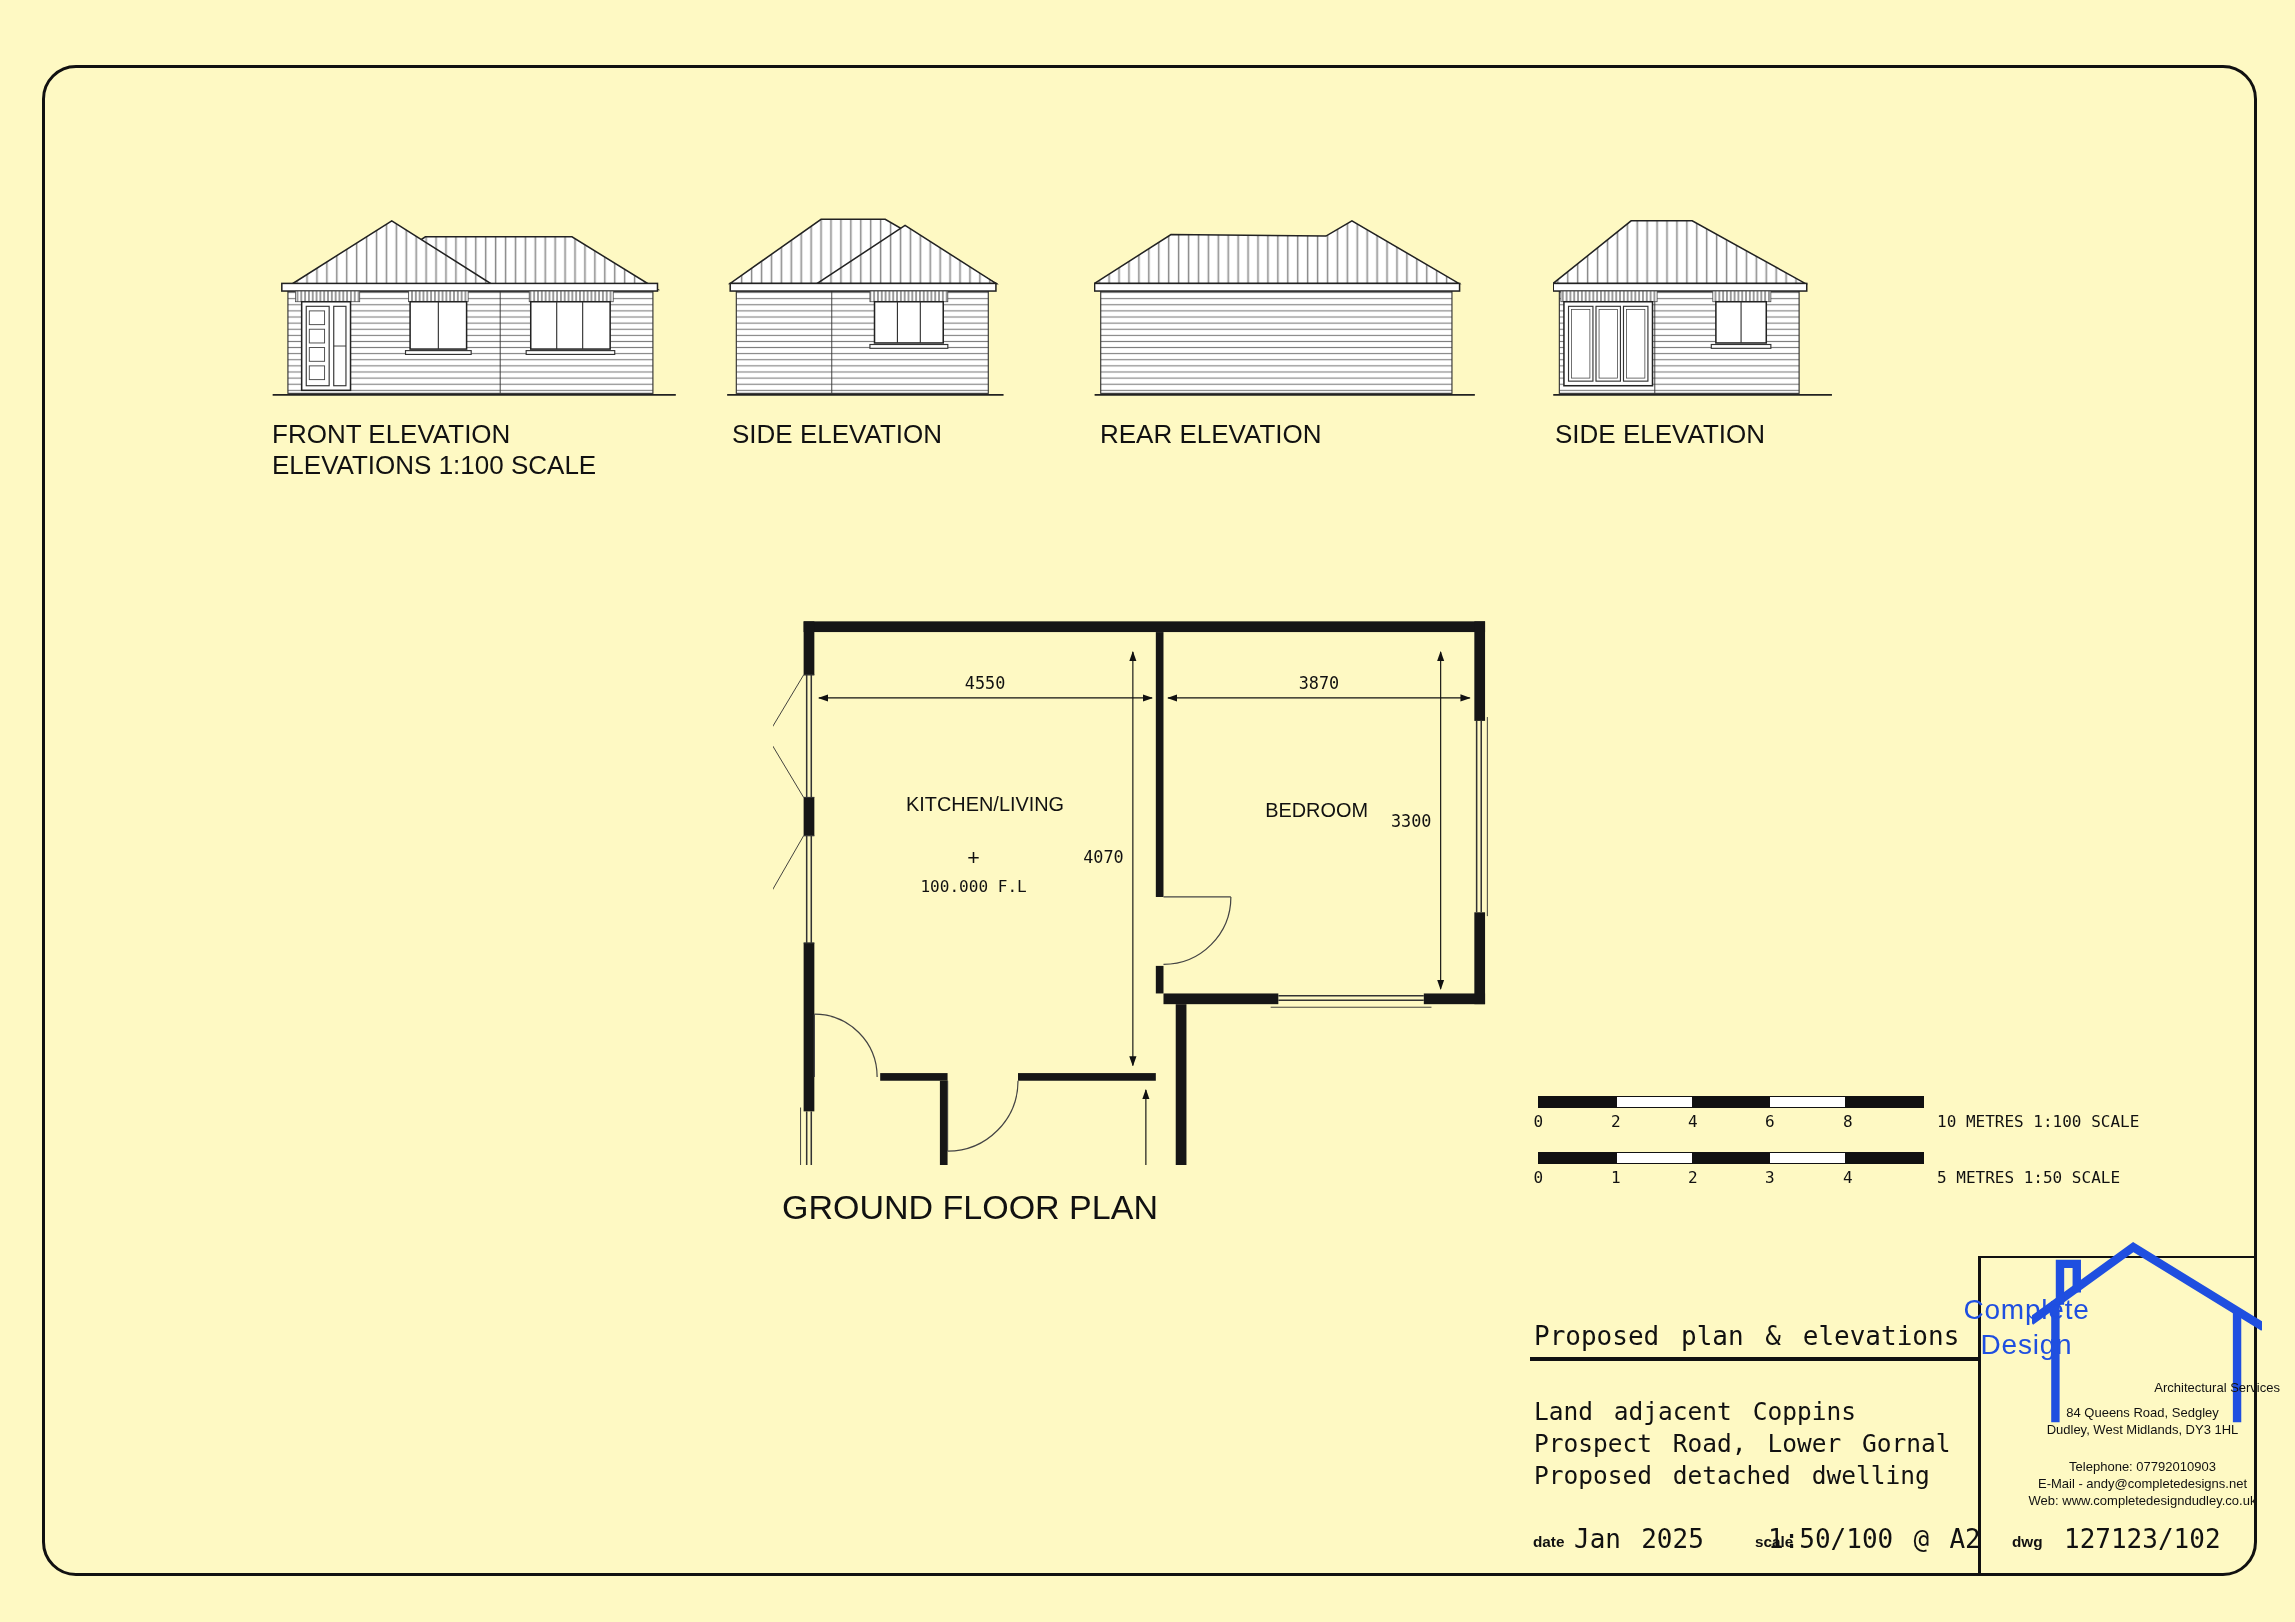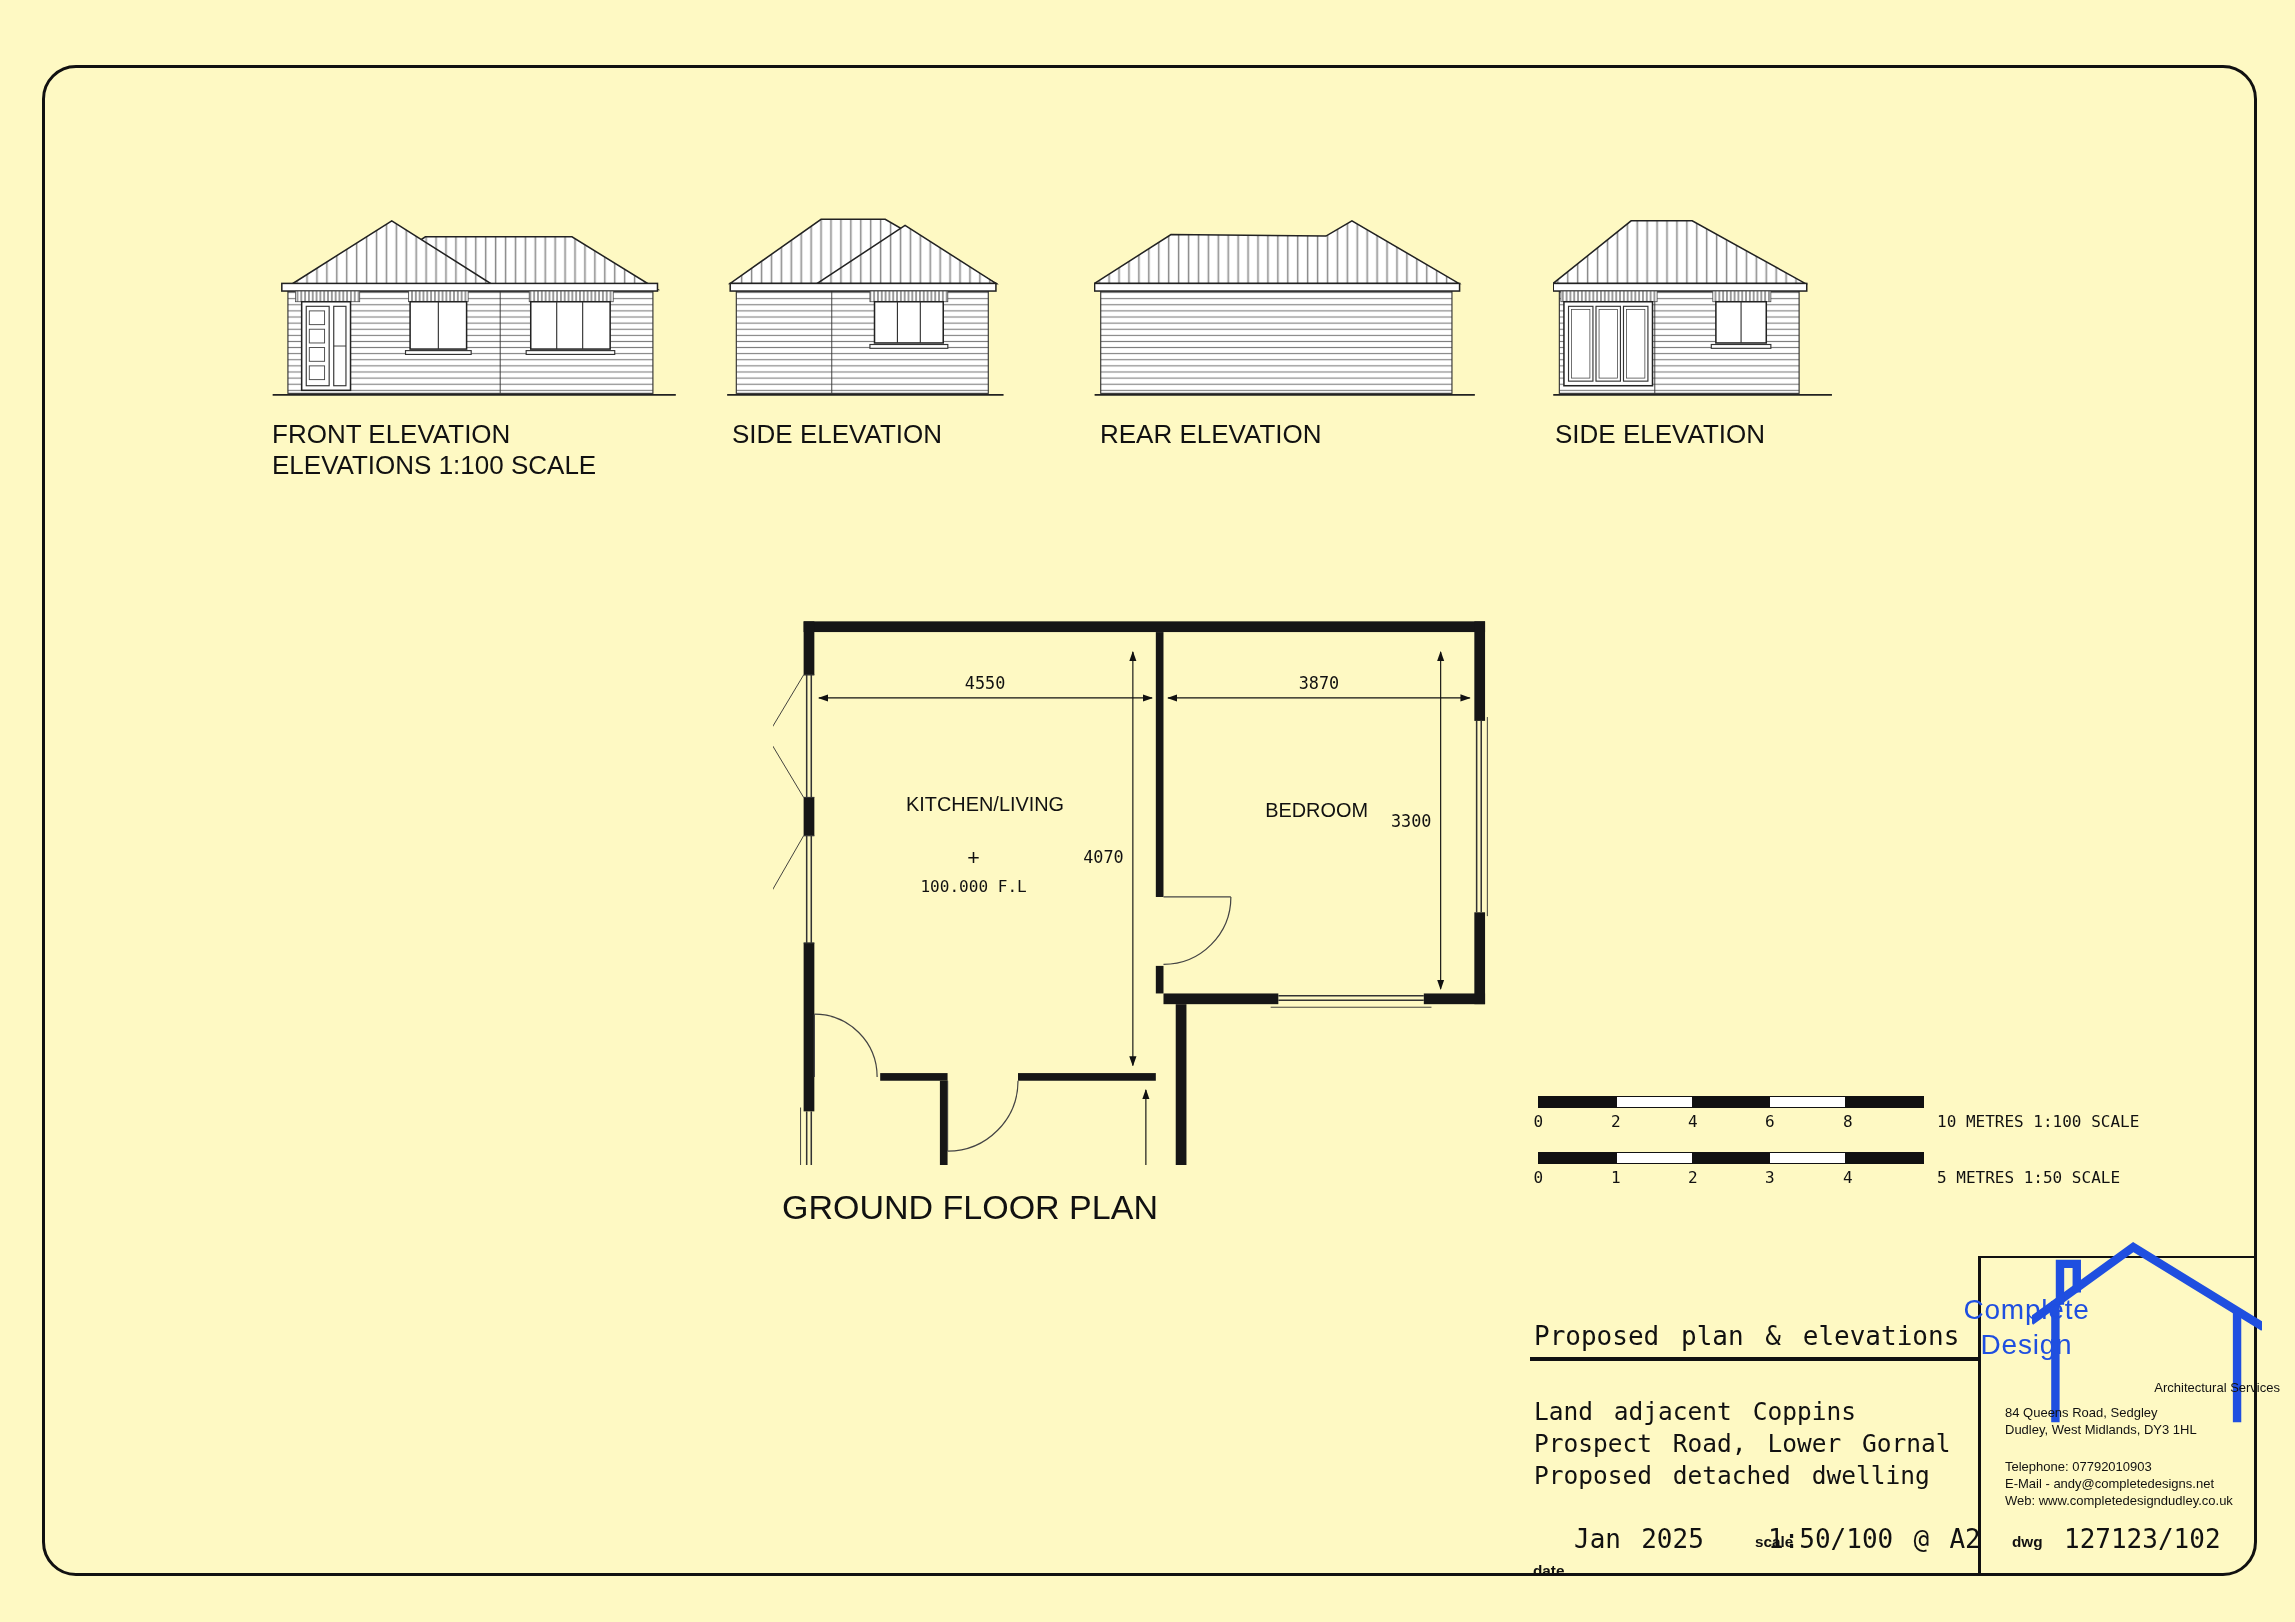--- a/index.html
+++ b/index.html
@@ -14,21 +14,21 @@
   .w{background:#fff;border-left:0.8px solid #111;border-right:0.8px solid #111;box-sizing:border-box;}
   .sbt{position:absolute;top:16px;font-family:"DejaVu Sans Mono",monospace;font-size:16px;color:#111;}
   .sbl{position:absolute;left:399px;top:16px;font-family:"DejaVu Sans Mono",monospace;font-size:16px;white-space:nowrap;color:#111;}
   .tb-head{font-family:"DejaVu Sans Mono",monospace;font-size:26px;color:#111;white-space:nowrap;word-spacing:6.1px;}
   .tb-site{font-family:"DejaVu Sans Mono",monospace;font-size:24.5px;line-height:32px;color:#111;white-space:nowrap;word-spacing:6.1px;}
   .tb-small{font-weight:bold;font-size:15.3px;color:#111;}
   .tb-val{font-family:"DejaVu Sans Mono",monospace;font-size:26px;color:#111;white-space:nowrap;word-spacing:4.6px;}
   .rule{background:#111;}
   .logo-name{font-size:28px;line-height:35px;color:#1f4fe0;text-align:center;letter-spacing:0.8px;}
   .logo-tag{font-size:13px;color:#111;text-align:right;}
-  .logo-line{font-size:13px;line-height:17px;color:#111;white-space:nowrap;}
+  .logo-line{font-size:13px;line-height:17px;color:#111;text-align:center;white-space:nowrap;}
   svg text{font-family:"Liberation Sans",sans-serif;fill:#111;}
   svg text.dim{font-family:"DejaVu Sans Mono",monospace;}
 </style>
 </head>
 <body>
 
 <div id="sheet">
 
   <div class="abs" style="left:42px;top:65px;width:2215px;height:1511px;border:3.8px solid #111;border-radius:34px;box-sizing:border-box;"></div>
 
@@ -324,21 +324,21 @@
   <div class="abs rule" style="left:1530px;top:1357px;width:451px;height:3.8px;"></div>
 
   <div class="abs tb-head" style="left:1534px;top:1321px;">Proposed plan &amp; elevations</div>
 
   <div class="abs" style="left:1534px;top:1396px;">
     <div class="tb-site">Land adjacent Coppins</div>
     <div class="tb-site">Prospect Road, Lower Gornal</div>
     <div class="tb-site">Proposed detached dwelling</div>
   </div>
 
-  <div class="abs tb-small" style="left:1533px;top:1533px;margin-top:29px;">date</div>
+  <div class="abs tb-small" style="left:1533px;top:1533px;">date</div>
   <div class="abs tb-val" style="left:1574px;top:1524px;">Jan 2025</div>
   <div class="abs tb-small" style="left:1719px;top:1533px;margin-left:36px;">scale</div>
   <div class="abs tb-val" style="left:1768px;top:1524px;">1:50/100 @ A2</div>
   <div class="abs tb-small" style="left:2012px;top:1533px;">dwg</div>
   <div class="abs tb-val" style="left:2064px;top:1524px;">127123/102</div>
 
   <svg class="abs" style="left:2032px;top:1241px;" width="230" height="187" viewBox="0 0 300 245">
     <g fill="none" stroke-linecap="square" stroke="#1f4fe0" stroke-width="11">
       <polyline points="2,102 132,8 298,110"></polyline>
       <polyline points="36,78 36,30 58,30 58,62"></polyline>

